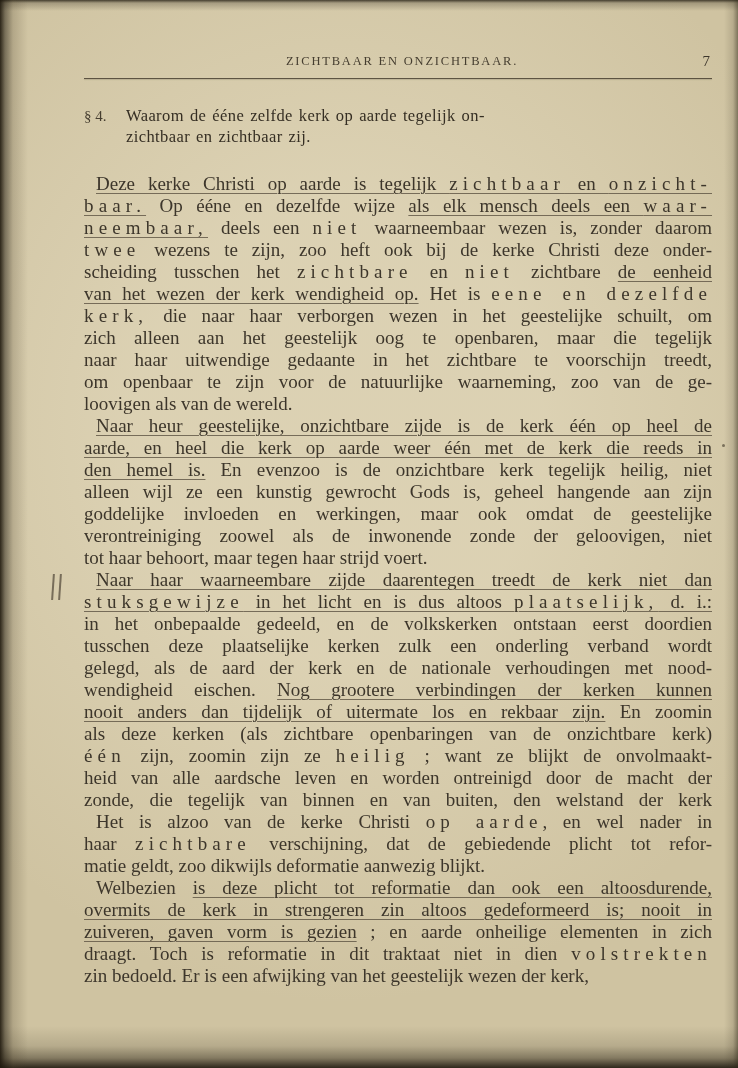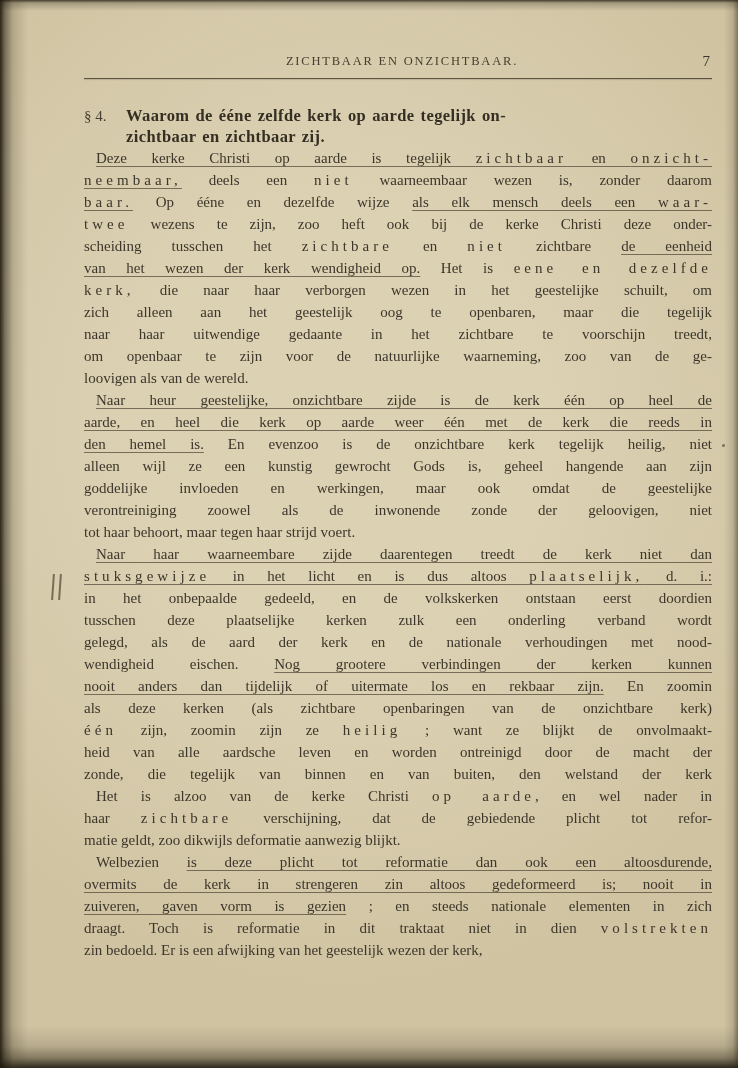--- a/index.html
+++ b/index.html
@@ -24,23 +24,23 @@
   .header { position:relative; height:17px; }
   .running-title {
     position:absolute; left:8px; right:0; text-align:center;
     font-size:12.5px; letter-spacing:1.8px; color:#463e30;
   }
   .page-number { position:absolute; right:2px; top:-1px; font-size:15px; color:#3d362b; }
   .rule { margin-top:7px; height:1px; background:rgba(62,54,40,.8); box-shadow:0 1px 1px rgba(62,54,40,.2); }
 
   .heading { margin-top:26px; display:flex; font-size:16.5px; line-height:21px; color:#352e23; }
   .heading .mark { width:42px; font-weight:normal; font-size:15px; padding-top:1px; color:#46,3e,30; color:#463e30; }
-  .h-lines { flex:1; font-weight:bold; letter-spacing:.4px; word-spacing:1.5px; }
+  .h-lines { flex:1; font-weight:normal; letter-spacing:.4px; word-spacing:1.5px; }
 
-  .body-text { font-size:15px; line-height:22px; }
+  .body-text { margin-top:26px; font-size:19px; line-height:22px; }
   .line { text-align:justify; text-align-last:justify; }
   .line.end { text-align-last:left; }
   .line.first { text-indent:12px; }
   .sp { letter-spacing:.27em; }
   .u {
     text-decoration:underline;
     text-decoration-color:rgba(93,83,66,.8);
     text-decoration-thickness:1.3px;
     text-underline-offset:3px;
   }
@@ -69,22 +69,22 @@
       <div class="mark">§ 4.</div>
       <div class="h-lines">
         <div>Waarom de ééne zelfde kerk op aarde tegelijk on-</div>
         <div>zichtbaar en zichtbaar zij.</div>
       </div>
     </div>
 
     <div class="body-text">
         <div class="para">
           <div class="line first"><span class="u">Deze kerke Christi op aarde is tegelijk </span><span class="sp u">zichtbaar</span><span class="u"> en </span><span class="sp u">onzicht-</span></div>
+          <div class="line"><span class="sp u">baar.</span><span> Op ééne en dezelfde wijze </span><span class="u">als elk mensch deels een </span><span class="sp u">waar-</span></div>
           <div class="line"><span class="sp u">neembaar,</span><span> deels een </span><span class="sp">niet</span><span> waarneembaar wezen is, zonder daarom</span></div>
-          <div class="line"><span class="sp u">baar.</span><span> Op ééne en dezelfde wijze </span><span class="u">als elk mensch deels een </span><span class="sp u">waar-</span></div>
           <div class="line"><span class="sp">twee</span><span> wezens te zijn, zoo heft ook bij de kerke Christi deze onder-</span></div>
           <div class="line"><span>scheiding tusschen het </span><span class="sp">zichtbare</span><span> en </span><span class="sp">niet</span><span> zichtbare </span><span class="u">de eenheid</span></div>
           <div class="line"><span class="u">van het wezen der kerk wendigheid op.</span><span> Het is </span><span class="sp">eene en dezelfde</span></div>
           <div class="line"><span class="sp">kerk,</span><span> die naar haar verborgen wezen in het geestelijke schuilt, om</span></div>
           <div class="line"><span>zich alleen aan het geestelijk oog te openbaren, maar die tegelijk</span></div>
           <div class="line"><span>naar haar uitwendige gedaante in het zichtbare te voorschijn treedt,</span></div>
           <div class="line"><span>om openbaar te zijn voor de natuurlijke waarneming, zoo van de ge-</span></div>
           <div class="line end"><span>loovigen als van de wereld.</span></div>
         </div>
         <div class="para">
@@ -110,21 +110,21 @@
           <div class="line"><span>zonde, die tegelijk van binnen en van buiten, den welstand der kerk</span></div>
         </div>
         <div class="para">
           <div class="line first"><span>Het is alzoo van de kerke Christi </span><span class="sp">op aarde</span><span>, en wel nader in</span></div>
           <div class="line"><span>haar </span><span class="sp">zichtbare</span><span> verschijning, dat de gebiedende plicht tot refor-</span></div>
           <div class="line end"><span>matie geldt, zoo dikwijls deformatie aanwezig blijkt.</span></div>
         </div>
         <div class="para">
           <div class="line first"><span>Welbezien </span><span class="u">is deze plicht tot reformatie dan ook een altoosdurende,</span></div>
           <div class="line"><span class="u">overmits de kerk in strengeren zin altoos gedeformeerd is; nooit in</span></div>
-          <div class="line"><span class="u">zuiveren, gaven vorm is gezien</span><span> ; en steeds nationale elementen in zich</span></div>
+          <div class="line"><span class="u">zuiveren, gaven vorm is gezien</span><span> ; en aarde onheilige elementen in zich</span></div>
           <div class="line"><span>draagt. Toch is reformatie in dit traktaat niet in dien </span><span class="sp">volstrekten</span></div>
           <div class="line end"><span>zin bedoeld. Er is een afwijking van het geestelijk wezen der kerk,</span></div>
         </div>
       </div>
   </div>
 
   <div class="margin-mark"><i></i><i></i></div>
   <div class="margin-dot"></div>
 </div>
 

